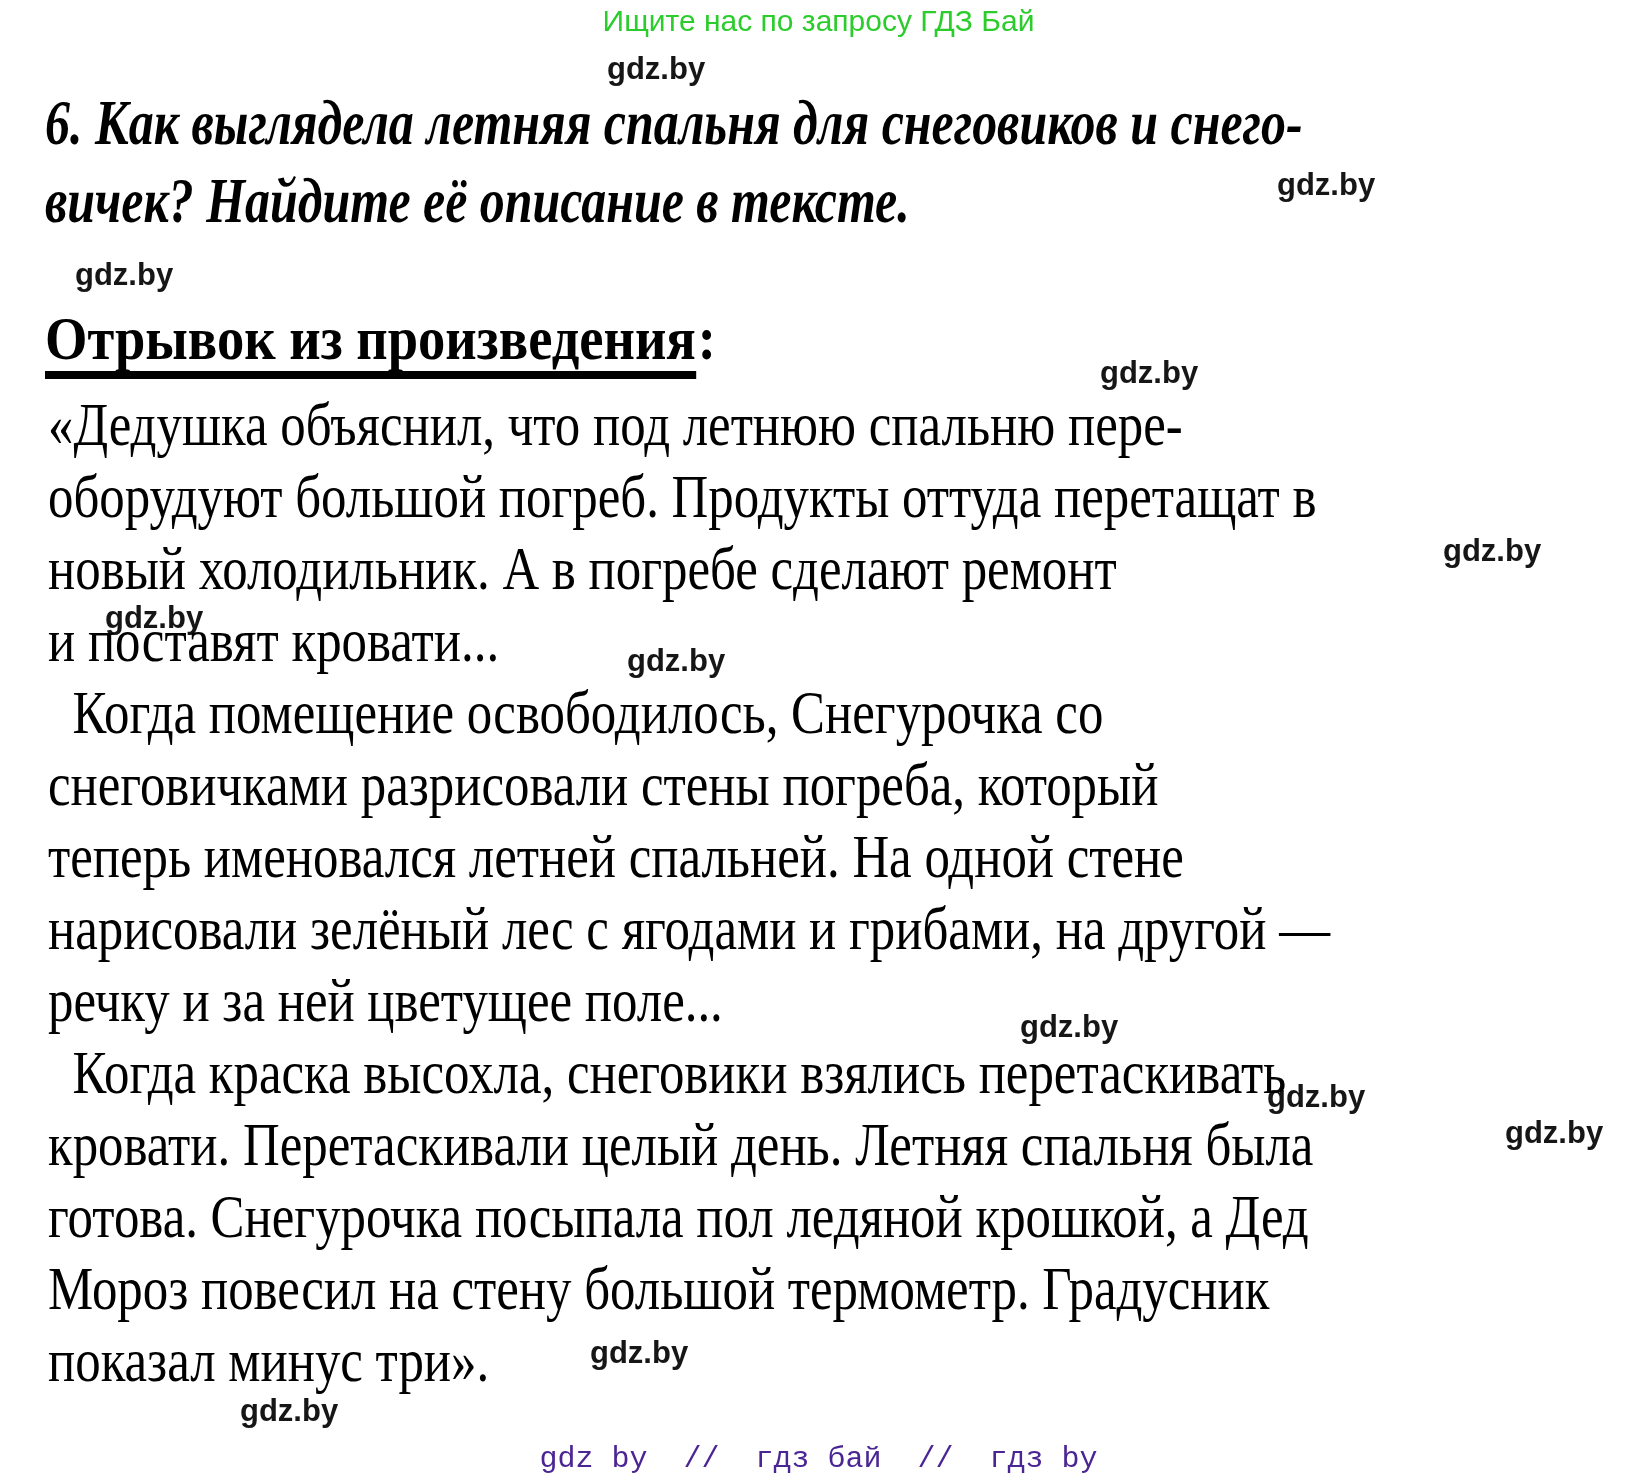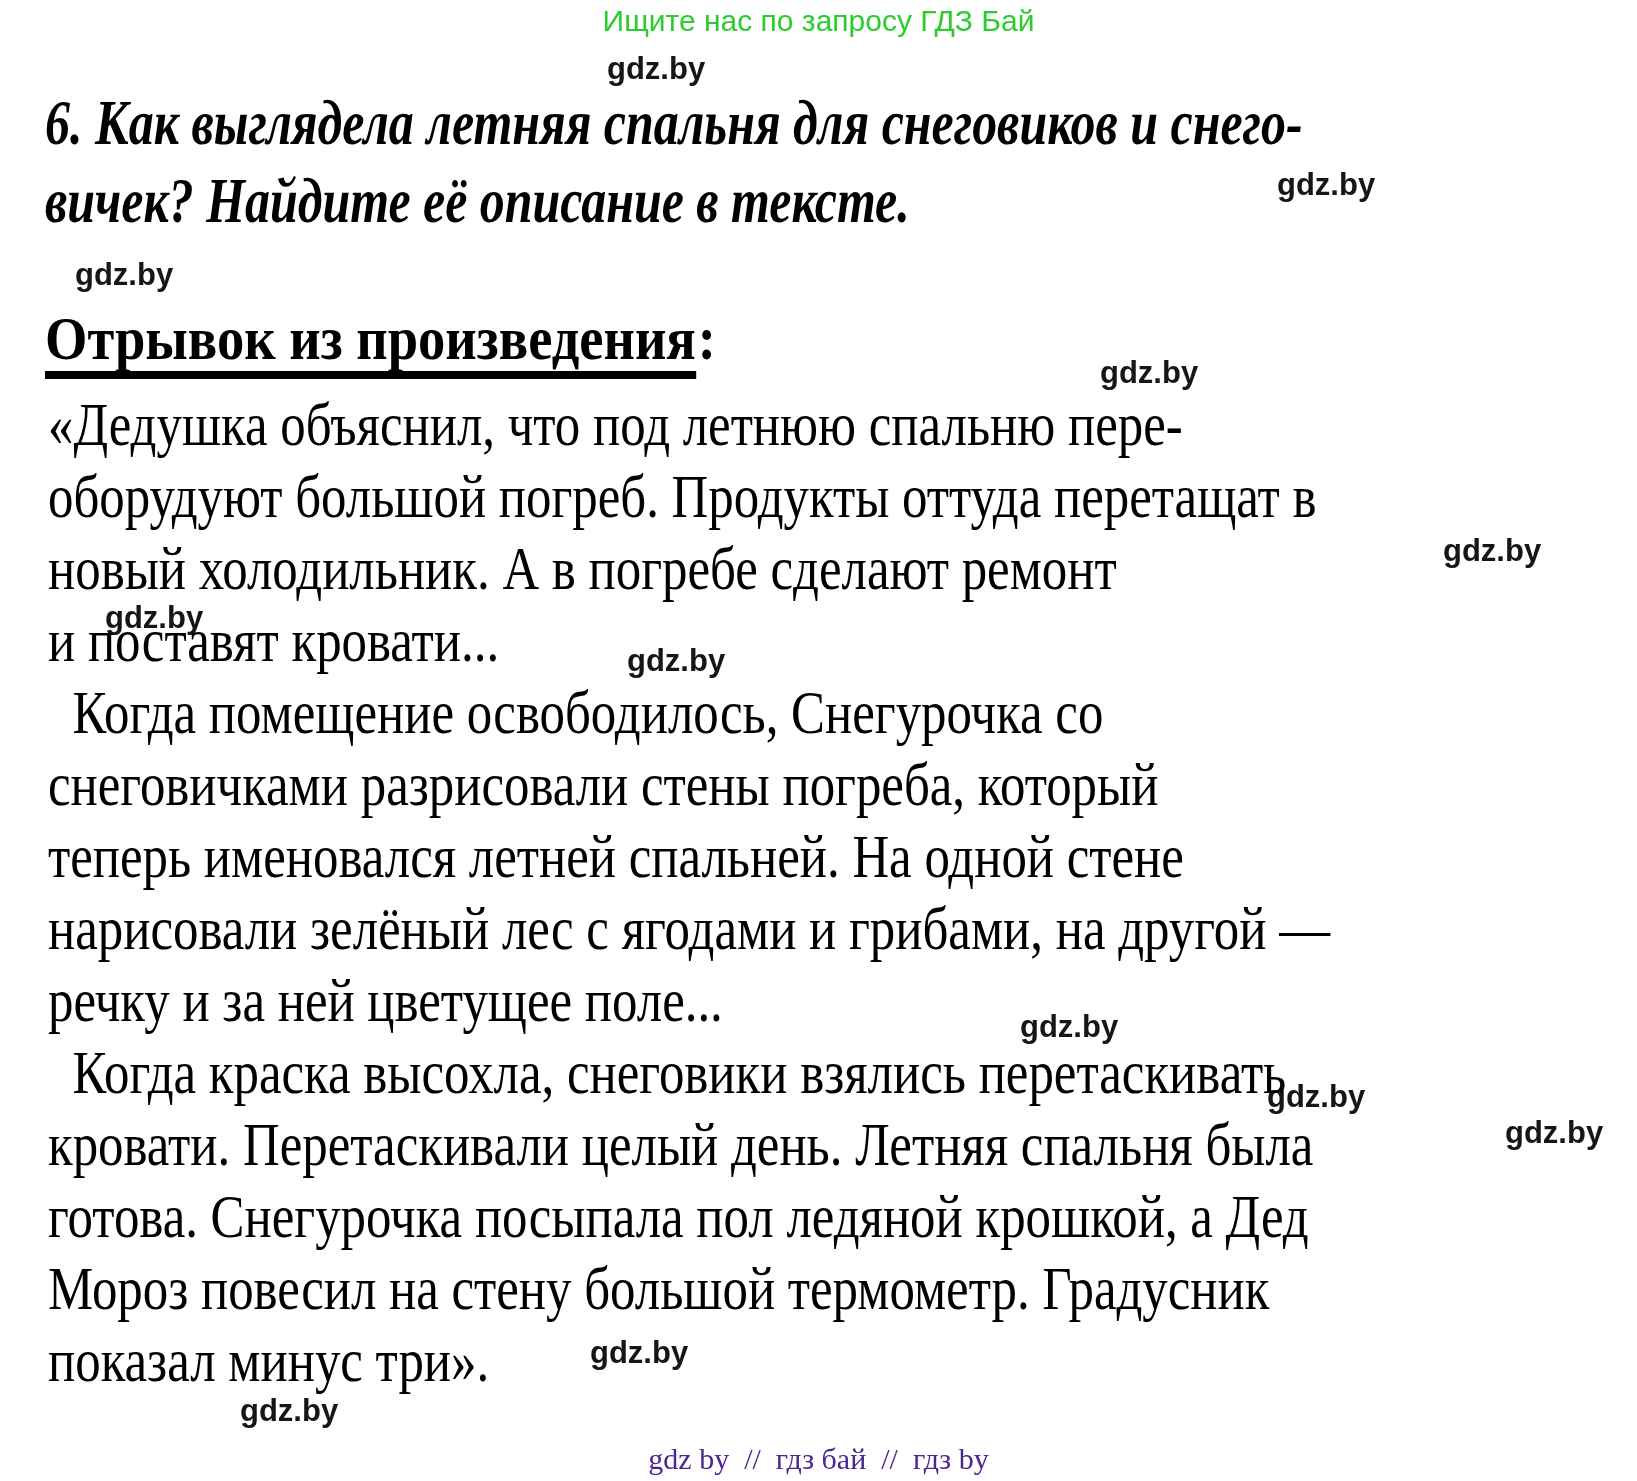--- a/index.html
+++ b/index.html
@@ -91,21 +91,21 @@
   .body-text .line.indent {
     padding-left: 30px;
   }
   
   .footer {
     position: absolute;
     top: 1442px;
     left: 0;
     width: 100%;
     text-align: center;
-    font-family: Liberation Serif, serif;
+    font-family: Liberation Mono, monospace;
     font-size: 30px;
     color: var(--footer_purple, #4b2593);
     white-space: pre;
   }
 </style>
 </head>
 <body>
 
 <div id="canvas">
 

